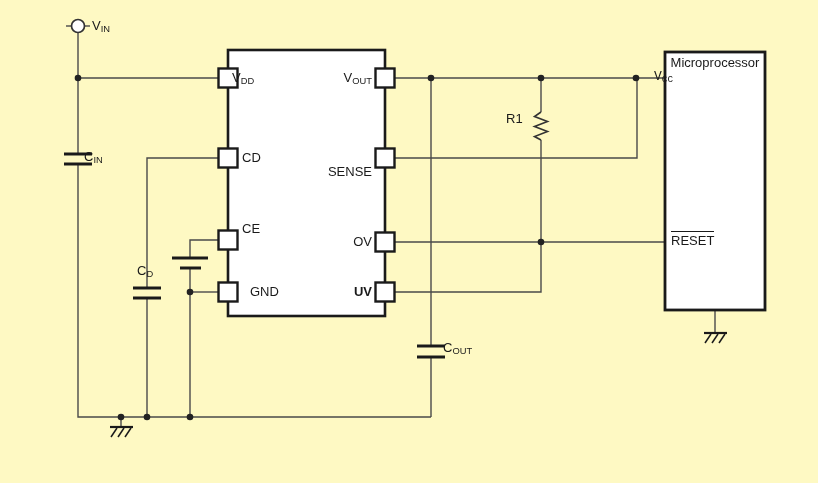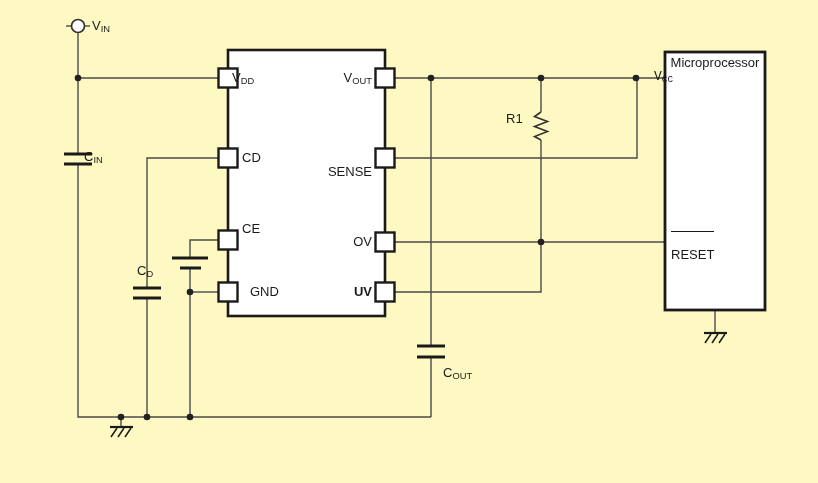--- a/index.html
+++ b/index.html
@@ -6,21 +6,21 @@
   .stage{
     position:relative;width:818px;height:483px;background:#fef9c3;
     font-family:"Liberation Sans", sans-serif;color:#1a1a1a;overflow:hidden;
   }
   .stage svg{position:absolute;left:0;top:0;}
   .lbl{position:absolute;font-size:13px;line-height:1.1;white-space:nowrap;color:#1a1a1a;}
   .lbl .sub{font-size:0.72em;vertical-align:-0.18em;}
   .ic-name{font-weight:bold;font-size:15px;text-align:center;}
   .ralign{text-align:right;}
   .calign{text-align:center;}
-  .overline-txt{display:inline-block;border-top:1.4px solid #1a1a1a;padding-top:16px;}
+  .overline-txt{display:inline-block;border-top:1.4px solid #1a1a1a;padding-top:2px;}
 </style>
 </head>
 <body>
 
 <div class="stage">
 
   <svg width="818" height="483" viewBox="0 0 818 483">
 
     <g stroke="#4a4a4a" stroke-width="1.4" fill="none">
 
@@ -126,21 +126,21 @@
   </div>
 
   <div class="lbl" style="left:84px;top:126px;margin-top:24px;">
     <span>C</span><span class="sub">IN</span>
   </div>
 
   <div class="lbl" style="left:137px;top:264px;">
     <span>C</span><span class="sub">D</span>
   </div>
 
-  <div class="lbl" style="left:443px;top:341px;margin-top:25px;">
+  <div class="lbl" style="left:443px;top:341px;">
     <span>C</span><span class="sub">OUT</span>
   </div>
 
   <div class="lbl" style="left:506px;top:112px;">R1</div>
 
 
   <div class="lbl" style="left:232px;top:71px;">
     <span>V</span><span class="sub">DD</span>
   </div>
   <div class="lbl" style="left:242px;top:151px;">CD</div>

